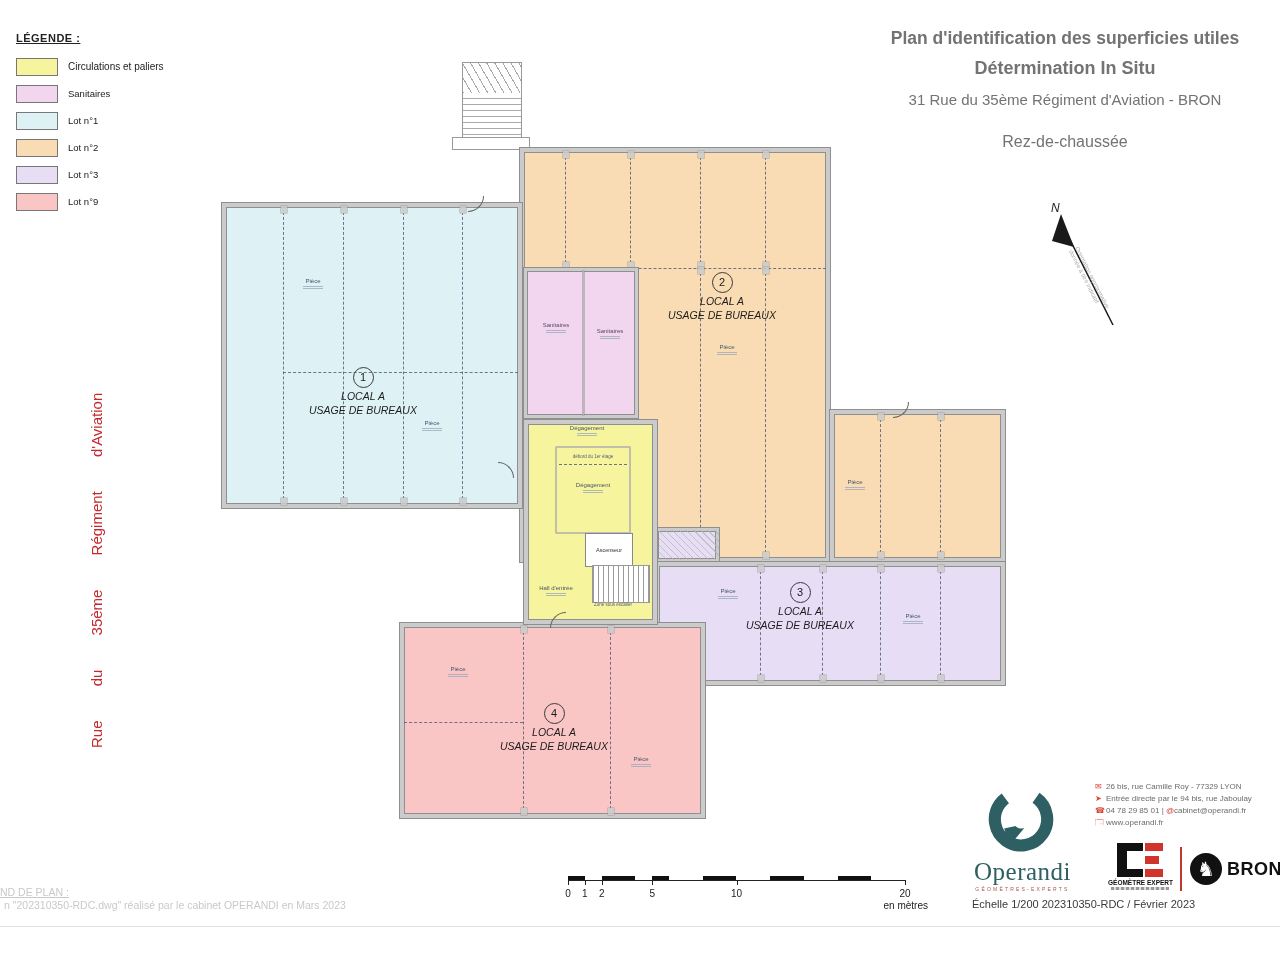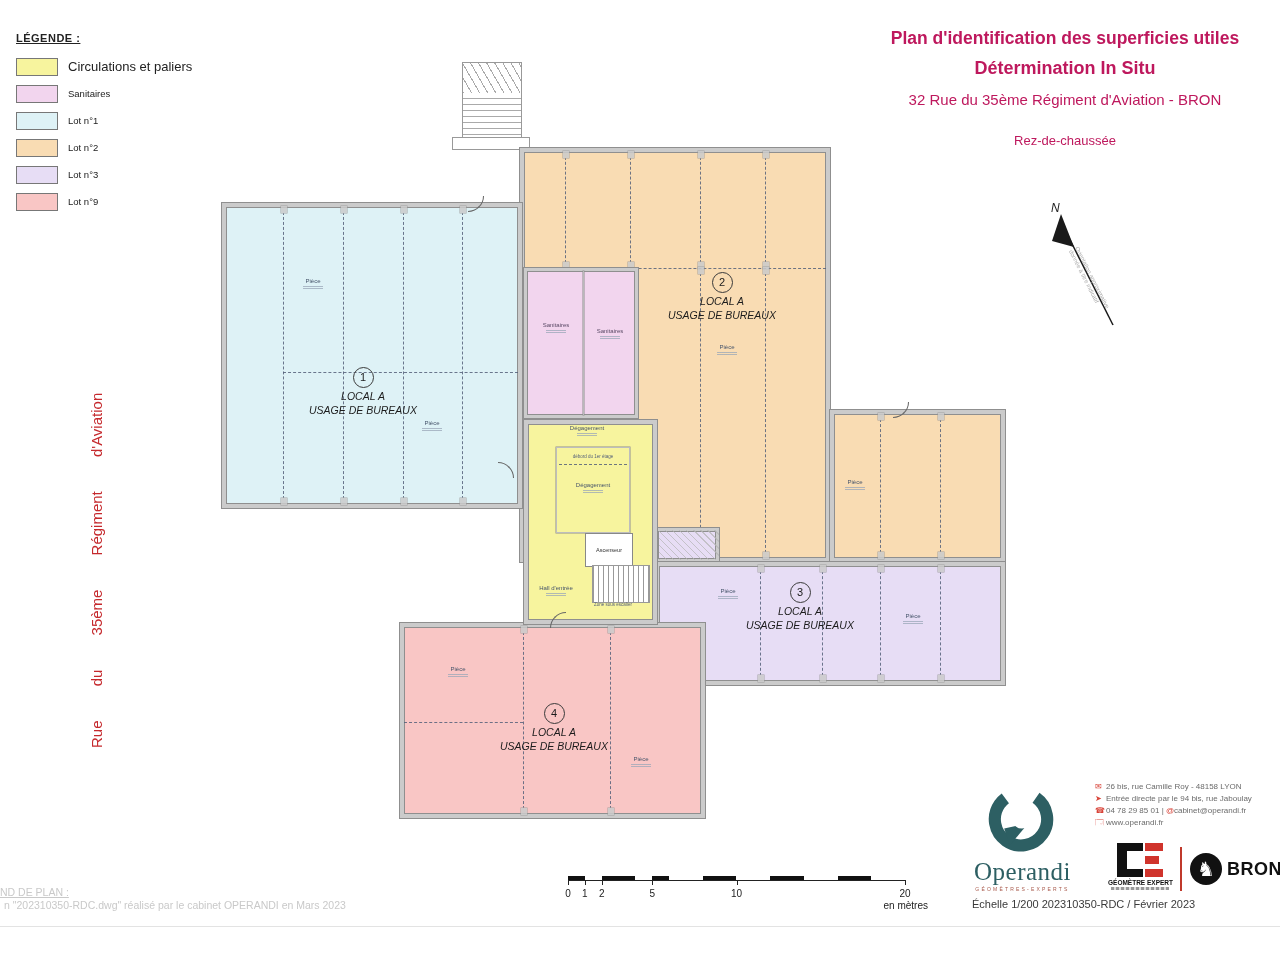--- a/index.html
+++ b/index.html
@@ -40,25 +40,25 @@
   .stair-base{position:absolute;left:452px;top:137px;width:76px;height:11px;border:1px solid #999;background:#fff;}
   .hatch{position:absolute;background:repeating-linear-gradient(45deg,#b5b5b5 0 1px,transparent 1px 5px);opacity:.7;}
 
   
   .legend{position:absolute;left:16px;top:32px;}
   .legend-title{font-size:11px;font-weight:bold;text-decoration:underline;letter-spacing:.5px;margin-bottom:14px;}
   .lrow{display:flex;align-items:center;height:17px;margin-bottom:10px;}
   .sw{width:40px;height:16px;border:1px solid #777;margin-right:10px;}
 
   
-  .titleblock{position:absolute;left:870px;top:28px;width:390px;text-align:center;color:#be185d;}
+  .titleblock{position:absolute;left:870px;top:28px;width:390px;text-align:center;color:#737373;}
   .t1{font-size:17.5px;font-weight:bold;margin-bottom:9px;}
   .t2{font-size:18px;font-weight:bold;margin-bottom:12px;}
   .t3{font-size:15px;margin-bottom:11px;}
-  .t4{font-size:13px;margin-top:25px;}
+  .t4{font-size:16px;margin-top:25px;}
 
   
   .street{position:absolute;left:88px;top:748px;transform:rotate(-90deg);transform-origin:0 0;
           white-space:nowrap;color:#c5292d;font-size:15px;word-spacing:30px;}
 
   
   .sbar{position:absolute;left:558px;top:866px;width:370px;height:46px;font-size:10px;color:#222;}
   .sb-line{position:absolute;left:10px;top:14px;width:337px;height:1px;background:#222;}
   .sb-seg{position:absolute;top:10px;height:4px;background:#111;}
   .sb-tick{position:absolute;top:14px;width:1px;height:5px;background:#222;}
@@ -95,21 +95,21 @@
 </style>
 </head>
 <body>
 
 <div id="canvas">
 
   <div class="legend">
     <div class="legend-title">LÉGENDE :</div>
     <div class="lrow">
       <div class="sw" style="background:#f7f49e"></div>
-      <span style="font-size:13px">Circulations et paliers</span>
+      <span style="font-size:10px">Circulations et paliers</span>
     </div>
     <div class="lrow">
       <div class="sw" style="background:#f2d5ee"></div>
       <span style="font-size:9.5px">Sanitaires</span>
     </div>
     <div class="lrow">
       <div class="sw" style="background:#def2f6"></div>
       <span style="font-size:9.5px">Lot n°1</span>
     </div>
     <div class="lrow">
@@ -122,21 +122,21 @@
     </div>
     <div class="lrow">
       <div class="sw" style="background:#f9c6c5"></div>
       <span style="font-size:9.5px">Lot n°9</span>
     </div>
   </div>
 
   <div class="titleblock">
     <div class="t1">Plan d'identification des superficies utiles</div>
     <div class="t2">Détermination In Situ</div>
-    <div class="t3">32 Rue du 35ème Régiment d'Aviation - BRON</div>
+    <div class="t3">31 Rue du 35ème Régiment d'Aviation - BRON</div>
     <div class="t4">Rez-de-chaussée</div>
   </div>
 
   <div class="street">Rue du 35ème Régiment d'Aviation</div>
 
   <div class="stair">
     <div class="stair-fan"></div>
     <div class="stair-treads"></div>
   </div>
   <div class="stair-base"></div>
@@ -274,21 +274,21 @@
   <svg class="abs" style="left:975px;top:780px;" width="92" height="86" viewBox="0 0 92 92">
     <circle cx="46" cy="42" r="28" fill="none" stroke="#2d5f63" stroke-width="13" stroke-dasharray="140 36" transform="rotate(-55 46 42)"></circle>
     <polygon points="28,52 54,46 34,70" fill="#2d5f63"></polygon>
     <circle cx="47" cy="41" r="11" fill="#fff"></circle>
   </svg>
   <div class="opname">Operandi</div>
   <div class="optag">GÉOMÈTRES-EXPERTS</div>
 
   <div class="contacts">
     <div>
-      <span class="ic">✉</span><span>26 bis, rue Camille Roy - 48158 LYON</span>
+      <span class="ic">✉</span><span>26 bis, rue Camille Roy - 77329 LYON</span>
     </div>
     <div>
       <span class="ic">➤</span><span>Entrée directe par le 94 bis, rue Jaboulay</span>
     </div>
     <div>
       <span class="ic">☎</span><span>04 78 29 85 01</span>
       <span>|</span>
       <span class="ic" style="width:8px;">@</span><span>cabinet@operandi.fr</span>
     </div>
     <div>

